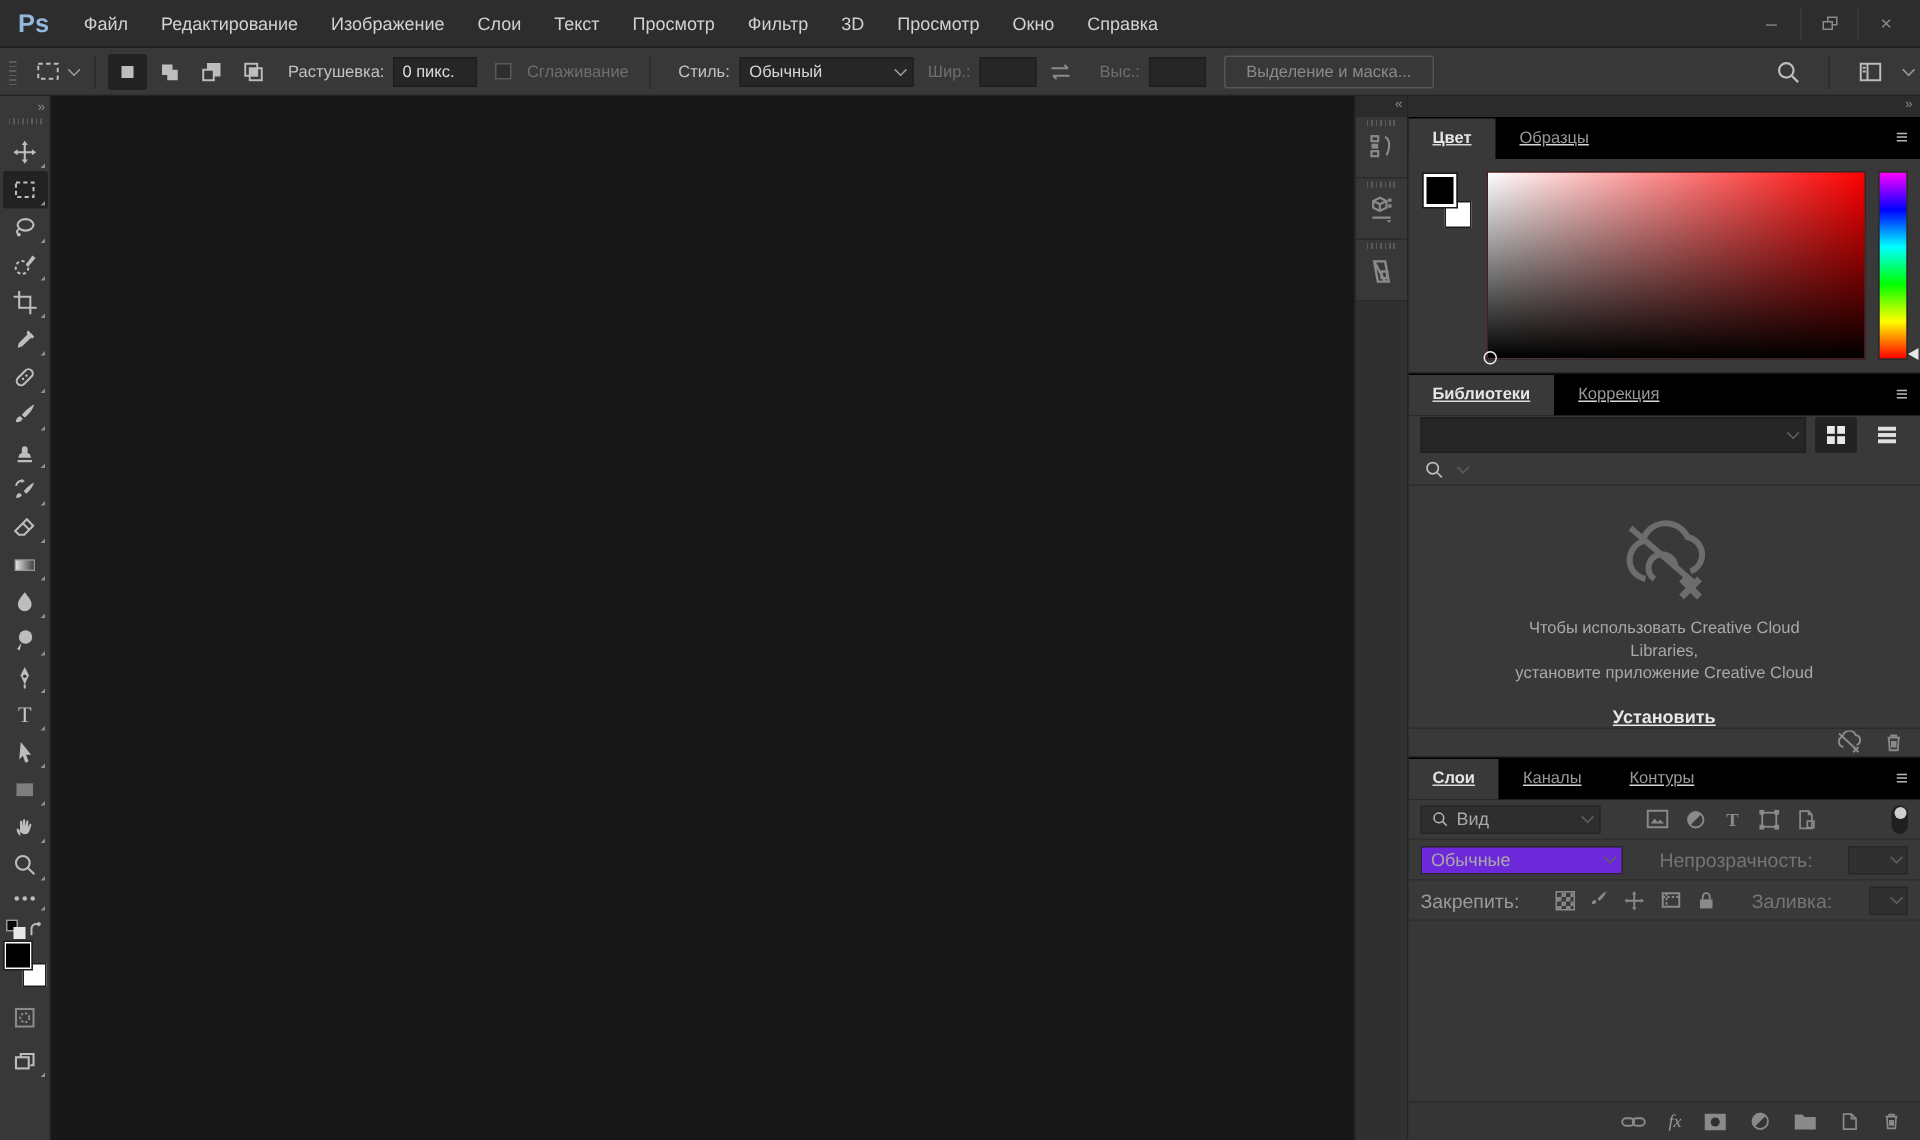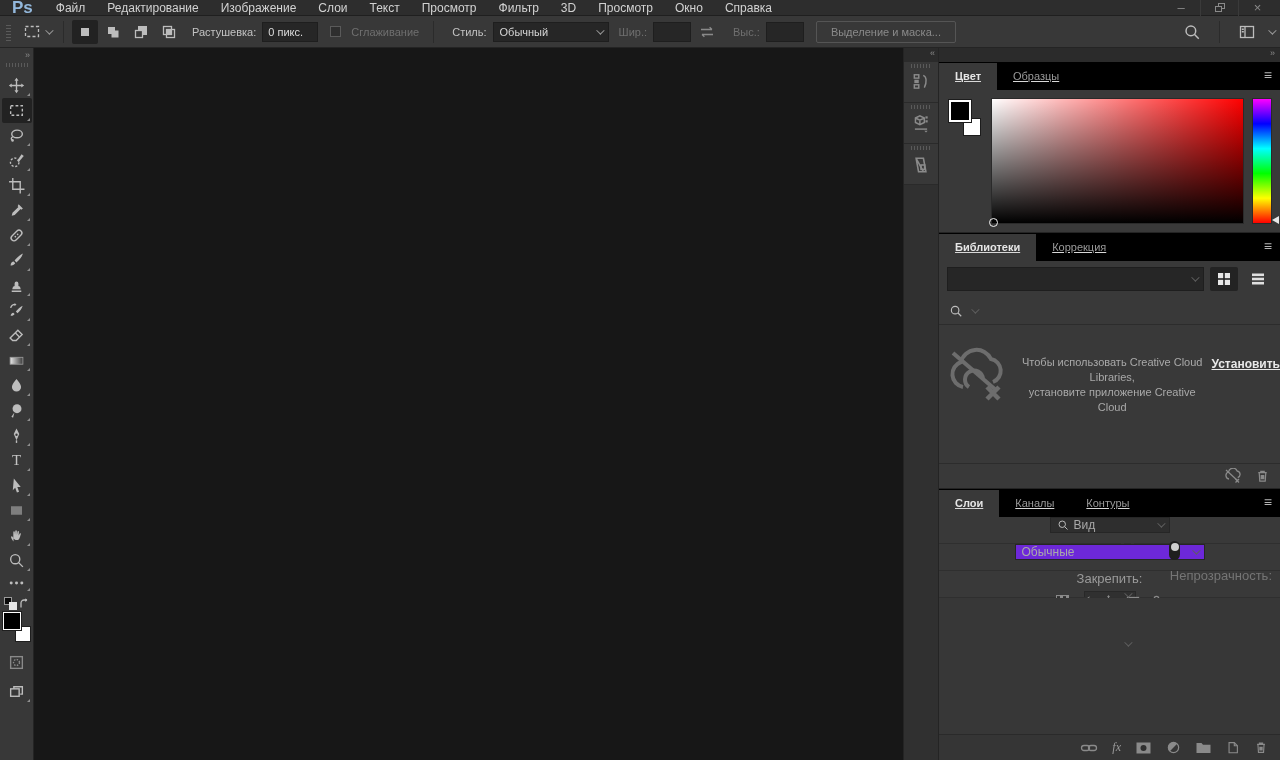--- a/index.html
+++ b/index.html
@@ -4,21 +4,21 @@
 <style>
   * { margin:0; padding:0; box-sizing:border-box; }
   html,body { width:1280px; height:760px; overflow:hidden; }
   body {
     font-family:"Liberation Sans", sans-serif;
     background:#393939; color:#d8d8d8; font-size:12px;
     display:flex; flex-direction:column;
     -webkit-font-smoothing:antialiased;
   }
   .menubar {
-    height:16px; background:#2d2d2d; display:flex; align-items:center;
+    height:32px; background:#2d2d2d; display:flex; align-items:center;
     padding:0 4px; flex:0 0 auto; border-bottom:1px solid #1f1f1f;
   }
   .ps-logo { color:#93b8dc; font-weight:bold; font-size:17px; padding:0 12px 0 8px; }
   .menu-item { padding:0 11px; color:#d2d2d2; font-size:12px; line-height:28px; cursor:default; }
   .win-controls { margin-left:auto; display:flex; align-items:center; color:#8a8a8a; }
   .win-btn { width:38px; text-align:center; font-size:13px; border-left:1px solid #3a3a3a; line-height:22px; }
   .win-btn:first-child { border-left:none; }
   .restore-glyph { display:inline-block; position:relative; width:10px; height:9px; }
   .restore-glyph span { position:absolute; width:7px; height:6px; border:1px solid #8a8a8a; background:#2d2d2d; }
   .restore-glyph .back { right:0; top:0; }
@@ -114,27 +114,27 @@
 
   .lib-toolrow { height:36px; display:flex; align-items:center; padding:0 8px; gap:6px; }
   .lib-combo { flex:1; height:24px; }
   .view-btn { width:28px; height:24px; display:flex; align-items:center; justify-content:center; border-radius:2px; }
   .view-btn.active { background:#232323; }
   .lib-search { height:28px; display:flex; align-items:center; gap:8px; padding:0 10px;
     border-bottom:1px solid #2c2c2c; color:#7c7c7c; }
   .lib-search input { flex:1; background:transparent; border:none; outline:none; color:#8a8a8a;
     font-size:12px; font-family:"Liberation Sans",sans-serif; }
   .lib-search input::placeholder { color:#737373; }
-  .lib-message { flex:1; display:flex; flex-direction:row; align-items:flex-start; justify-content:flex-start; padding-top:18px; }
+  .lib-message { flex:1; display:flex; flex-direction:column; align-items:center; justify-content:flex-start; padding-top:18px; }
   .lib-message .text { color:#a9a9a9; font-size:11px; text-align:center; line-height:15px; margin-top:12px; }
   .lib-link { margin-top:14px; color:#e8e8e8; font-weight:bold; text-decoration:underline; font-size:12px; }
   .lib-bottom { height:25px; border-top:1px solid #2c2c2c; display:flex; align-items:center;
     justify-content:flex-end; gap:12px; padding:0 10px; }
 
-  .layers-row { height:27px; display:flex; align-items:center; padding:0 8px; gap:8px; border-bottom:1px solid #2f2f2f;flex-direction:column; }
+  .layers-row { height:27px; display:flex; align-items:center; padding:0 8px; gap:24px; border-bottom:1px solid #2f2f2f; }
   .filter-combo { width:120px; height:19px; display:flex; align-items:center; gap:5px;
     background:#2e2e2e; border:1px solid #262626; padding:0 6px; color:#a9a9a9; }
   .filter-icons { display:flex; gap:10px; align-items:center; margin-left:6px; flex:1; }
   .toggle-pill { width:11px; height:19px; background:#1f1f1f; border-radius:6px; position:relative; margin-left:auto; }
   .toggle-pill .dot { position:absolute; top:1.5px; left:1.5px; width:8px; height:8px; background:#cfcfcf; border-radius:50%; }
   .blend-combo { width:190px; height:19px; }
   .row-label { color:#9a9a9a; font-size:13px; }
   .row-label.dim { color:#757575; }
   .mini-combo { width:52px; height:19px; background:#303030; border:1px solid #282828;
     display:flex; align-items:center; justify-content:flex-end; padding:0 5px; }

